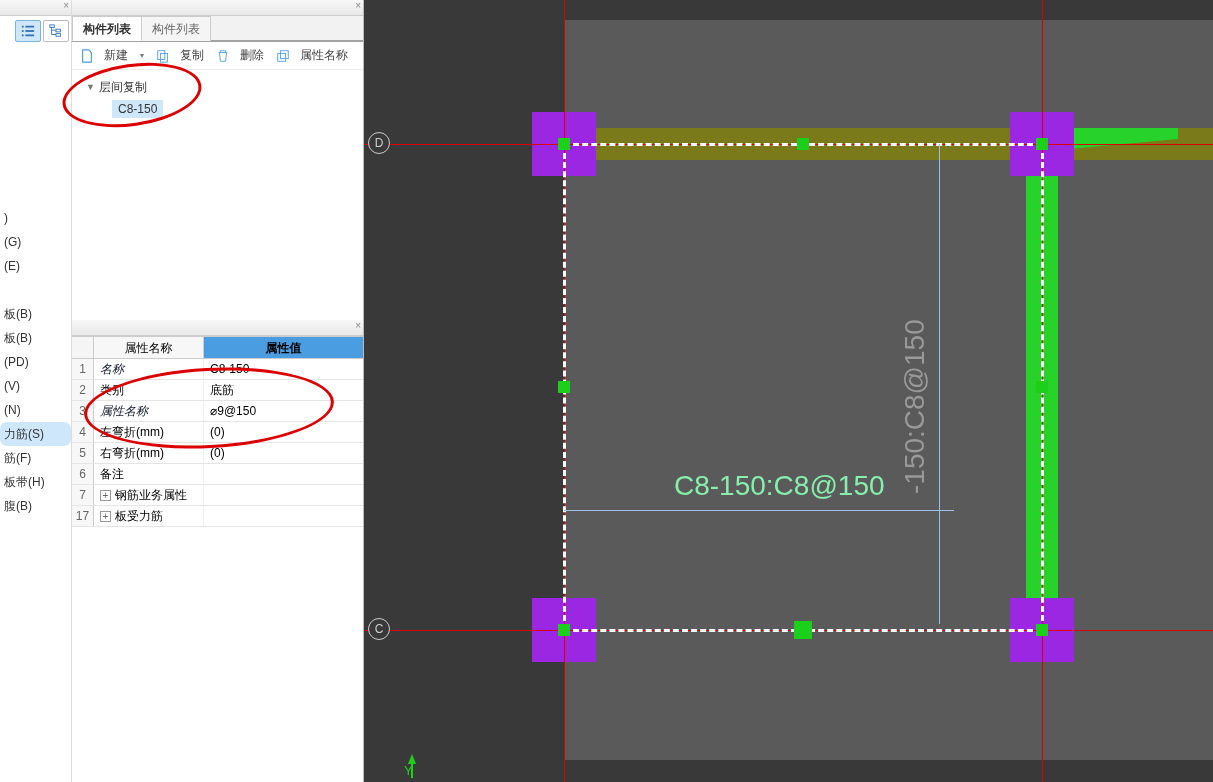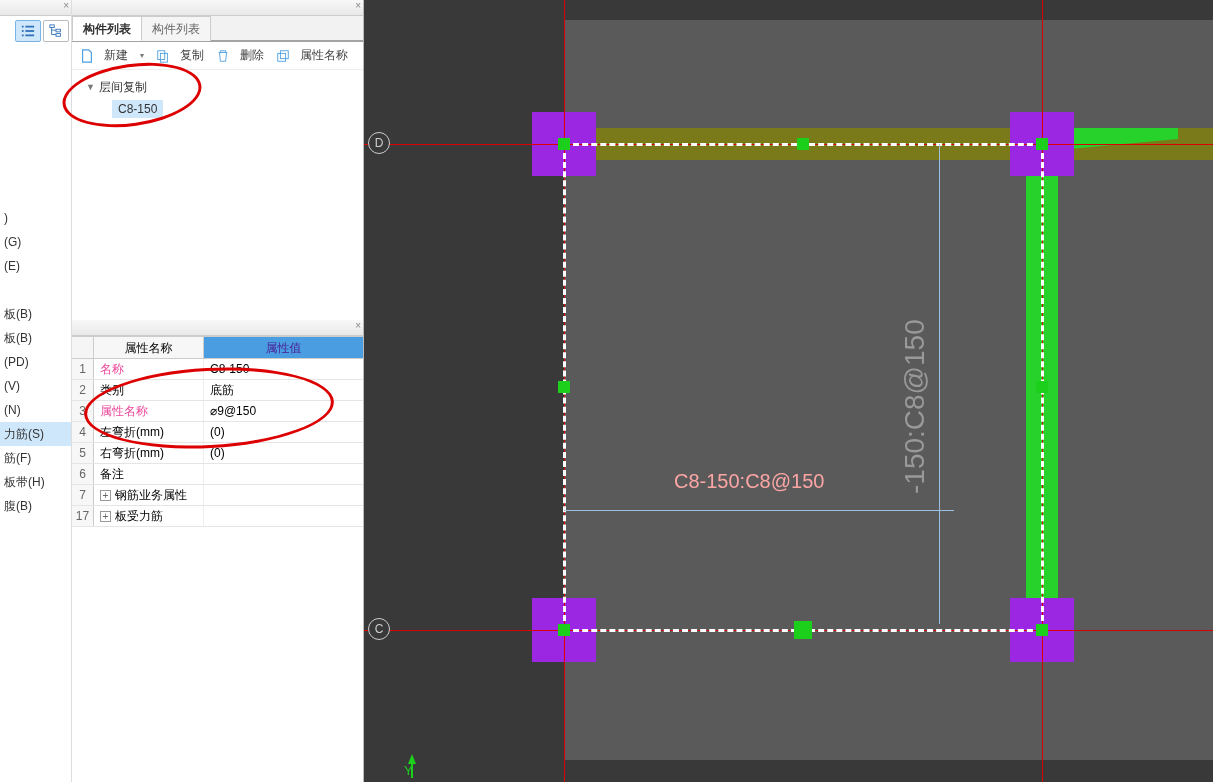--- a/index.html
+++ b/index.html
@@ -7,21 +7,21 @@
   
   .left-nav { width: 72px; height: 782px; background: #fff; border-right: 1px solid #ddd; position: relative; }
   .left-nav-header { height: 16px; background: linear-gradient(#f8f8f8,#e8e8e8); border-bottom:1px solid #ccc; font-size:10px; color:#888; position:relative;}
   .close-x { position:absolute; right:2px; top:0; font-size:10px; color:#888;}
   .toggle-buttons { display:flex; gap:2px; padding:4px 2px; justify-content:flex-end;}
   .toggle-btn { width:26px; height:22px; border:1px solid #bbb; border-radius:2px; display:flex; align-items:center; justify-content:center; background:#fff;}
   .toggle-btn.active { background:#cfe7fb; border-color:#7ab3e0;}
   .toggle-btn svg { width:14px; height:14px; }
   .nav-items { padding-top: 160px; }
   .nav-item { height:24px; line-height:24px; padding-left:4px; text-align:left; color:#333; white-space:nowrap; overflow:hidden;}
-  .nav-item.selected { background:#cfe7fb; }
+  .nav-item.selected { background:#cfe7fb;border-radius:7px; }
   
   .mid-col { width: 292px; height:782px; display:flex; flex-direction:column; border-right:1px solid #bbb;}
   
   .panel-header-bar { height:16px; background: linear-gradient(#f8f8f8,#e8e8e8); border-bottom:1px solid #ccc; position:relative;}
   
   .tabs { display:flex; height:26px; background:#f2f2f2; border-bottom:2px solid #a3a3a3;}
   .tab { padding:0 10px; height:25px; line-height:25px; border:1px solid #ccc; border-bottom:none; margin-right:-1px; background:#f5f5f5; color:#666;}
   .tab.active { background:#fff; color:#333; font-weight:bold; position:relative; z-index:1; border-bottom:1px solid #fff;}
   
   .toolbar { display:flex; align-items:center; height:28px; padding:0 4px; gap:4px; border-bottom:1px solid #eee; background:#fff;}
@@ -39,45 +39,45 @@
   .tree-label { color:#333;}
   .tree-child { margin-left:26px; margin-top:2px;}
   .tree-child .tree-label { background:#cfe7fb; padding:2px 6px; display:inline-block;}
   
   .prop-panel { flex:1; display:flex; flex-direction:column; background:#fff; position:relative;}
   
   .prop-grid { border-top:1px solid #ccc;}
   .prop-head { display:flex; height:22px; background:#f5f5f5; border-bottom:1px solid #ccc;justify-content:space-between;}
   .prop-head .c0 { width:22px; border-right:1px solid #ccc;}
   .prop-head .c1 { flex:0 0 110px; text-align:center; line-height:22px; border-right:1px solid #ccc; background:#f7f7f7;}
-  .prop-head .c2 { flex:1; text-align:center; line-height:22px; background:#4a9de0; color:#4c1d95;}
+  .prop-head .c2 { flex:1; text-align:center; line-height:22px; background:#4a9de0; color:#000000;font-weight:bold;}
   .prop-row { display:flex; height:21px; border-bottom:1px solid #e5e5e5;}
   .prop-row .c0 { width:22px; text-align:center; line-height:21px; color:#666; background:#f7f7f7; border-right:1px solid #ccc;}
   .prop-row .c1 { flex:0 0 110px; padding-left:6px; line-height:21px; border-right:1px solid #eee; display:flex; align-items:center; gap:4px;}
   .prop-row .c2 { flex:1; padding-left:6px; line-height:21px;}
-  .prop-row .link { color:#ec4899;}
+  .prop-row .link { color:#0f172a;font-style:italic;}
   .expand-box { display:inline-block; width:11px; height:11px; border:1px solid #999; line-height:9px; text-align:center; font-size:10px; color:#666; background:#fff;}
   
   .canvas { flex:1; height:782px; background:#393939; position:relative; overflow:hidden;}
   .slab { position:absolute; left:200px; top:20px; width:870px; height:740px; background:#5a5a5a;}
   
   .beam-top { position:absolute; left:232px; top:128px; width:980px; height:32px; background:#7a7a1a;}
   .beam-right { position:absolute; left:662px; top:128px; width:32px; height:520px; background:#27d32b;}
   .green-wedge { position:absolute; left:694px; top:128px; width:120px; height:22px; background:#27d32b; clip-path: polygon(0 0, 100% 0, 100% 50%, 0 100%);}
   
   .col-box { position:absolute; width:64px; height:64px; background:#9b27e2;}
   
   .gridline-h { position:absolute; left:0; right:0; height:0; border-top:1px solid #d00; }
   .gridline-v { position:absolute; top:0; bottom:0; width:0; border-left:1px solid #d00; }
   
   .grid-bubble { position:absolute; width:22px; height:22px; border:1px solid #ccc; border-radius:50%; background:#393939; color:#ccc; text-align:center; line-height:20px; font-size:12px;}
   
   .rebar-line-h { position:absolute; border-top:1px solid #9dbfe2;}
   .rebar-line-v { position:absolute; border-left:1px solid #9dbfe2;}
-  .rebar-text-h { position:absolute; color:#fca5a5; font-size:20px; font-family:Arial; letter-spacing:0px;}
+  .rebar-text-h { position:absolute; color:#86efac; font-size:28px; font-family:Arial; letter-spacing:0px;}
   .rebar-text-v { position:absolute; color:#999; font-size:28px; font-family:Arial; transform:rotate(-90deg); transform-origin:left top;}
   
   .handle { position:absolute; width:12px; height:12px; background:#1bcf1b;}
   .handle-lg { width:18px; height:18px;}
   
   .y-axis { position:absolute; left:40px; bottom:4px; color:#1bcf1b; font-size:13px;}
   .y-arrow { position:absolute; left:44px; bottom:18px; width:0; height:0; border-left:4px solid transparent; border-right:4px solid transparent; border-bottom:10px solid #1bcf1b;}
   .y-stem { position:absolute; left:47px; bottom:4px; width:2px; height:14px; background:#1bcf1b;}
   
   .hand-ellipse { position:absolute; border:3px solid #d00; border-radius:50%; pointer-events:none; z-index:50;}

